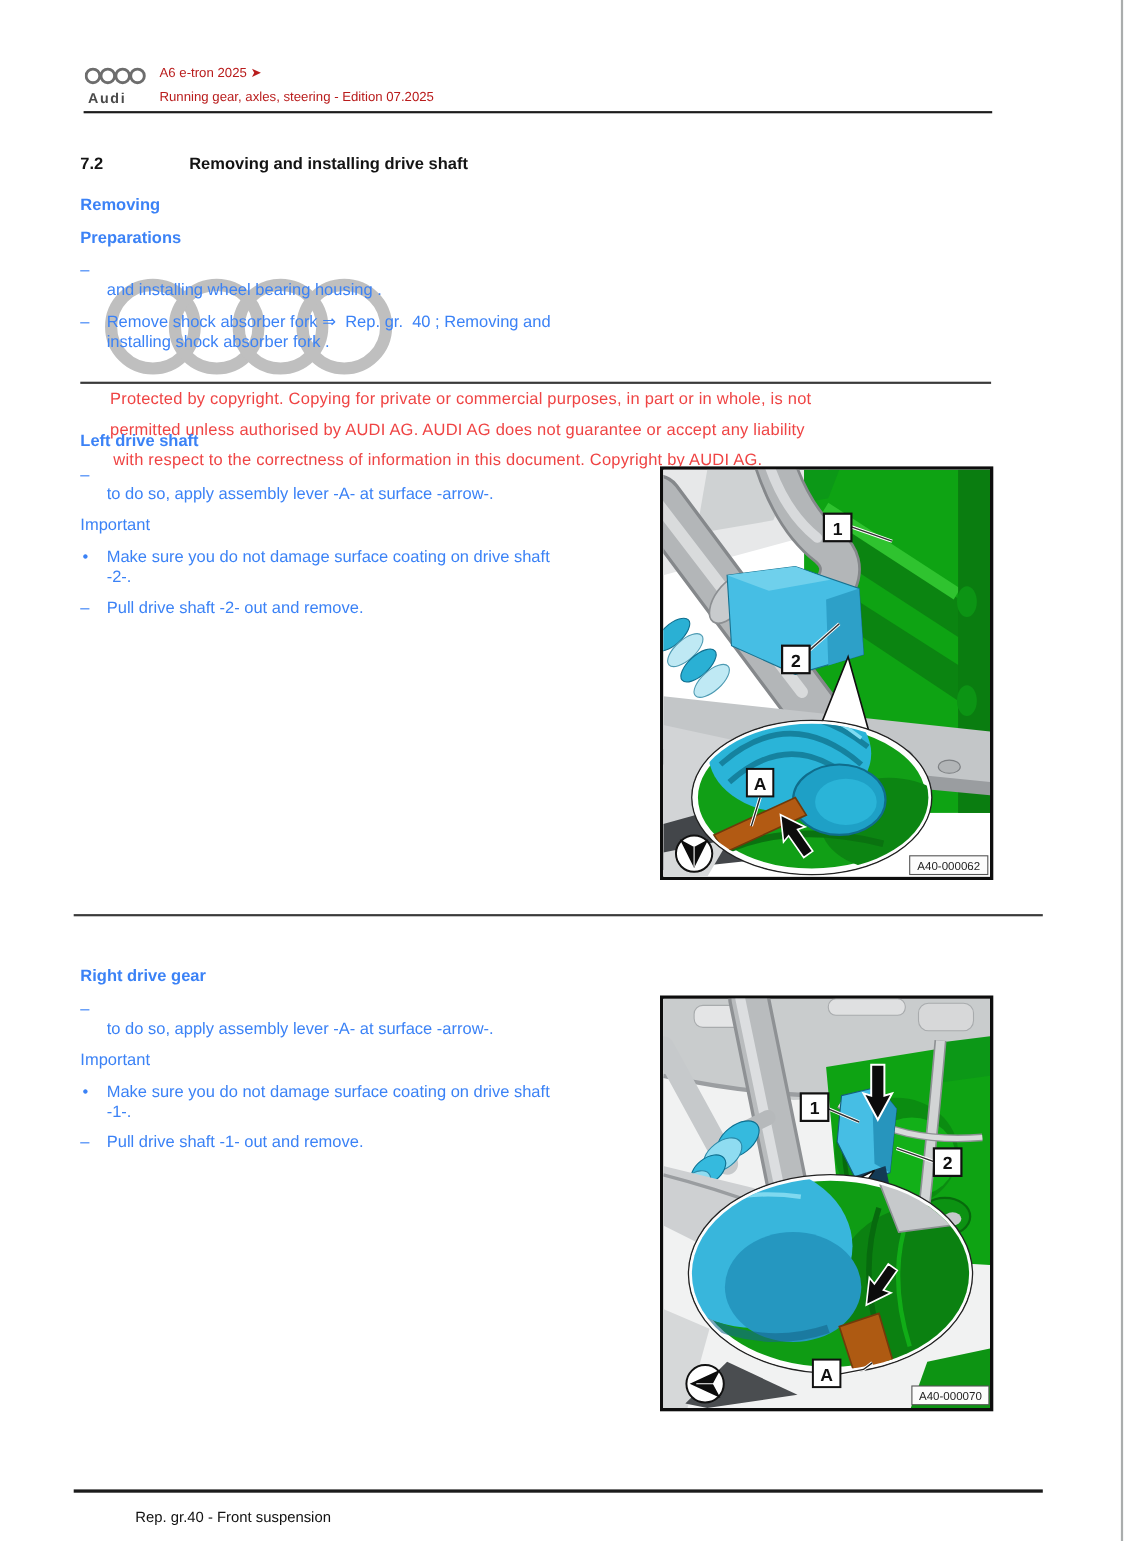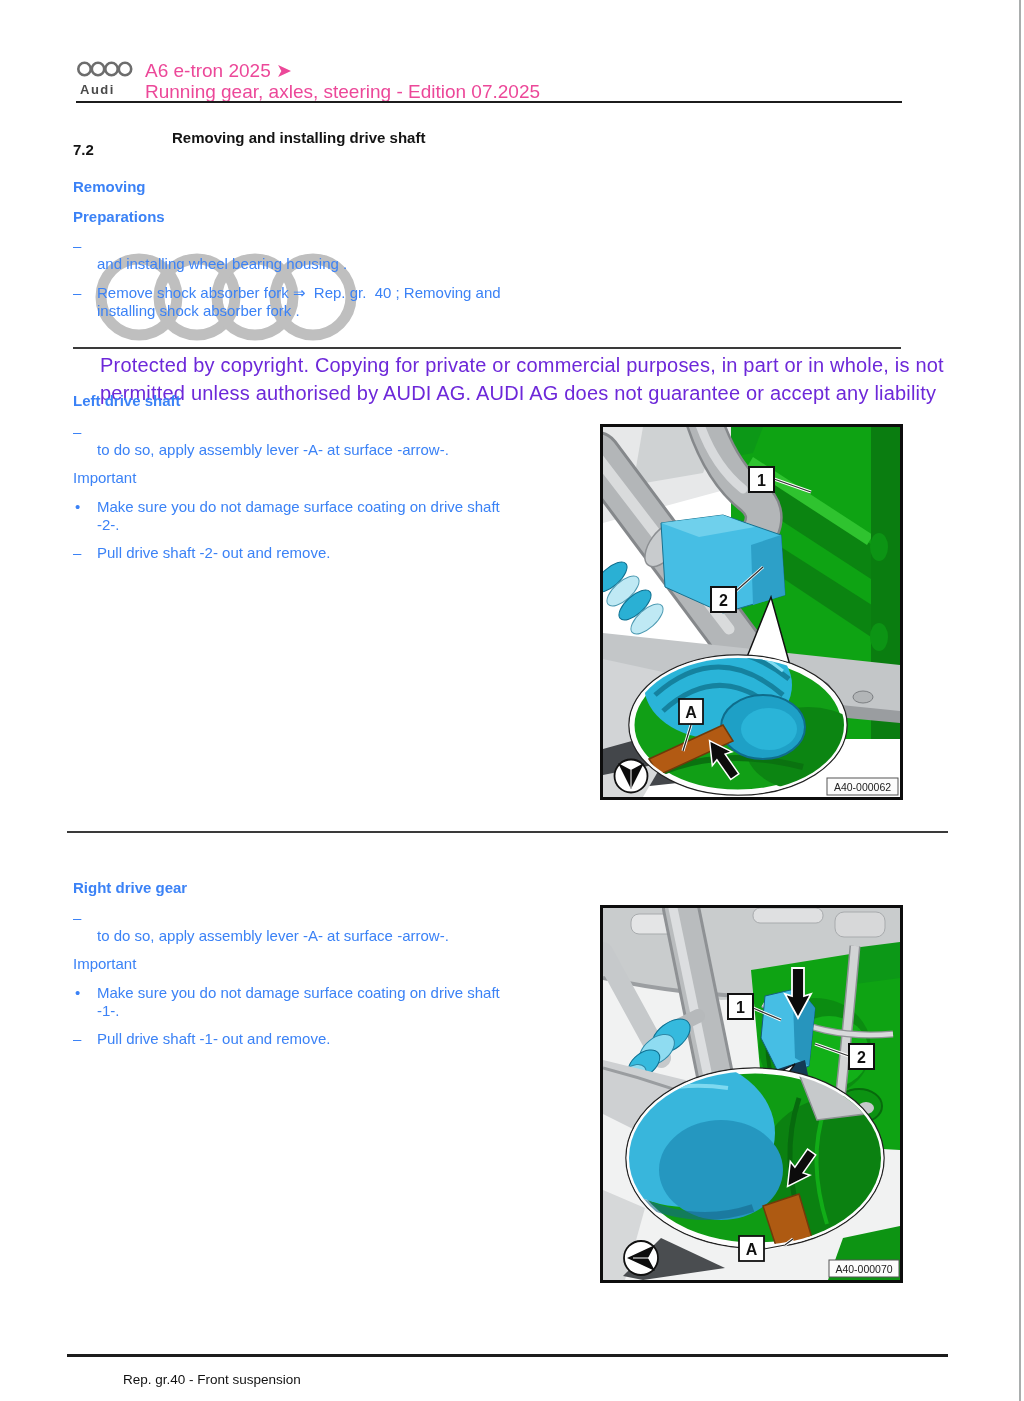--- a/index.html
+++ b/index.html
@@ -2,27 +2,27 @@
 <html><head>
 <meta charset="utf-8">
 <style>
   html,body{margin:0;padding:0;background:#e9e9e9;}
   .page{position:relative;width:1024px;height:1401px;background:#fff;margin:0 auto;
         font-family:"Liberation Sans",sans-serif;color:#141414;overflow:hidden;}
   .abs{position:absolute;}
   .t{position:absolute;font-size:15px;line-height:18px;white-space:pre;color:#3b82f6;}
   .b{font-weight:bold;}
   .h2{position:absolute;font-size:15px;font-weight:bold;white-space:pre;}
-  .wm{position:absolute;font-size:20px;color:#6d28d9;white-space:pre;letter-spacing:.2px;}
+  .wm{position:absolute;font-size:15px;color:#ef4444;white-space:pre;letter-spacing:.2px;}
   .rule{position:absolute;background:#1c1c1c;}
   .fig{position:absolute;border:3px solid #0d0d0d;background:#fff;}
   .fig svg{display:block;}
   .foot-num{position:absolute;font-size:28px;color:#111;margin-top:39px;}
   .foot-txt{position:absolute;font-size:13.5px;color:#111;}
-  .hdr-line{position:absolute;font-size:19px;color:#ec4899;white-space:pre;}
+  .hdr-line{position:absolute;font-size:12px;color:#b91c1c;white-space:pre;}
   .brand{position:absolute;font-size:13px;font-weight:bold;color:#4a4a4a;letter-spacing:1.5px;}
   .scan-edge{position:absolute;left:1019px;top:0;width:2px;height:1401px;background:#aaadad;}
   svg text{font-family:"Liberation Sans",sans-serif;}
 </style>
 </head>
 <body>
 
 <div class="page">
 
   <svg class="abs" style="left:77px;top:57px" width="56" height="26" viewBox="0 0 56 26">
@@ -32,21 +32,21 @@
       <circle cx="34.5" cy="12" r="6.2"></circle>
         <circle cx="48" cy="12" r="6.2"></circle>
     </g>
   </svg>
   <div class="brand" style="left:80px;top:82px">Audi</div>
   <div class="hdr-line" style="left:145px;top:59px">A6 e-tron 2025 ➤</div>
   <div class="hdr-line" style="left:145px;top:81px">Running gear, axles, steering - Edition 07.2025</div>
   <div class="rule" style="left:76px;top:101px;width:826px;height:2px"></div>
 
   <div class="h2" style="left:73px;top:141px">7.2</div>
-  <div class="h2" style="left:172px;top:129px">Removing and installing drive shaft</div>
+  <div class="h2" style="left:172px;top:141px">Removing and installing drive shaft</div>
 
   <div class="t b" style="left:73px;top:178px">Removing</div>
   <div class="t b" style="left:73px;top:208px">Preparations</div>
 
   <svg class="abs" style="left:95px;top:245px" width="262" height="104" viewBox="0 0 262 104">
     <g fill="none" stroke="#b4b4b4" stroke-width="11" opacity="0.85">
       <circle cx="44" cy="52" r="38"></circle>
         <circle cx="102" cy="52" r="38"></circle>
       <circle cx="160" cy="52" r="38"></circle>
         <circle cx="218" cy="52" r="38"></circle>
@@ -55,20 +55,21 @@
 
   <div class="t" style="left:73px;top:237px">–</div>
   <div class="t" style="left:97px;top:255px">and installing wheel bearing housing .</div>
   <div class="t" style="left:73px;top:284px">–</div>
   <div class="t" style="left:97px;top:284px">Remove shock absorber fork ⇒  Rep. gr.  40 ; Removing and</div>
   <div class="t" style="left:97px;top:302px">installing shock absorber fork .</div>
 
   <div class="rule" style="left:73px;top:347px;width:828px;height:2px;background:#3a3a3a"></div>
   <div class="wm" style="left:100px;top:354px">Protected by copyright. Copying for private or commercial purposes, in part or in whole, is not</div>
   <div class="wm" style="left:100px;top:382px">permitted unless authorised by AUDI AG. AUDI AG does not guarantee or accept any liability</div>
+  <div class="wm" style="left:103px;top:410px">with respect to the correctness of information in this document. Copyright by AUDI AG.</div>
 
   <div class="t b" style="left:73px;top:392px">Left drive shaft</div>
 
   <div class="t" style="left:73px;top:423px">–</div>
   <div class="t" style="left:97px;top:441px">to do so, apply assembly lever -A- at surface -arrow-.</div>
   <div class="t" style="left:73px;top:469px">Important</div>
   <div class="t" style="left:75px;top:498px">•</div>
   <div class="t" style="left:97px;top:498px">Make sure you do not damage surface coating on drive shaft</div>
   <div class="t" style="left:97px;top:516px">-2-.</div>
   <div class="t" style="left:73px;top:544px">–</div>

